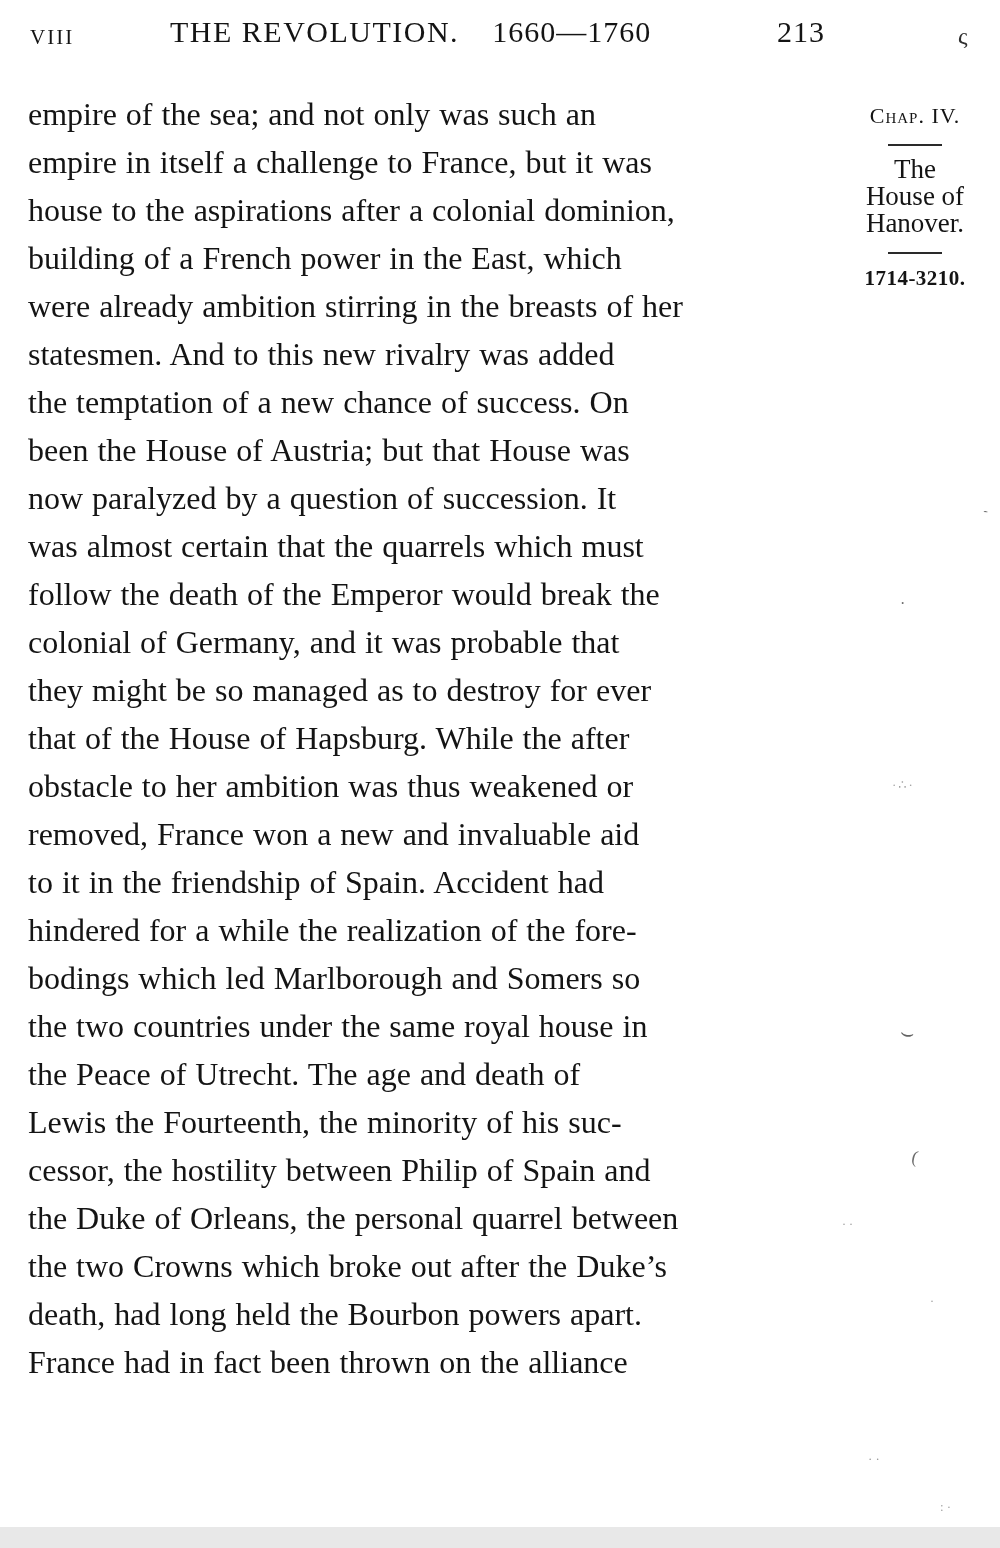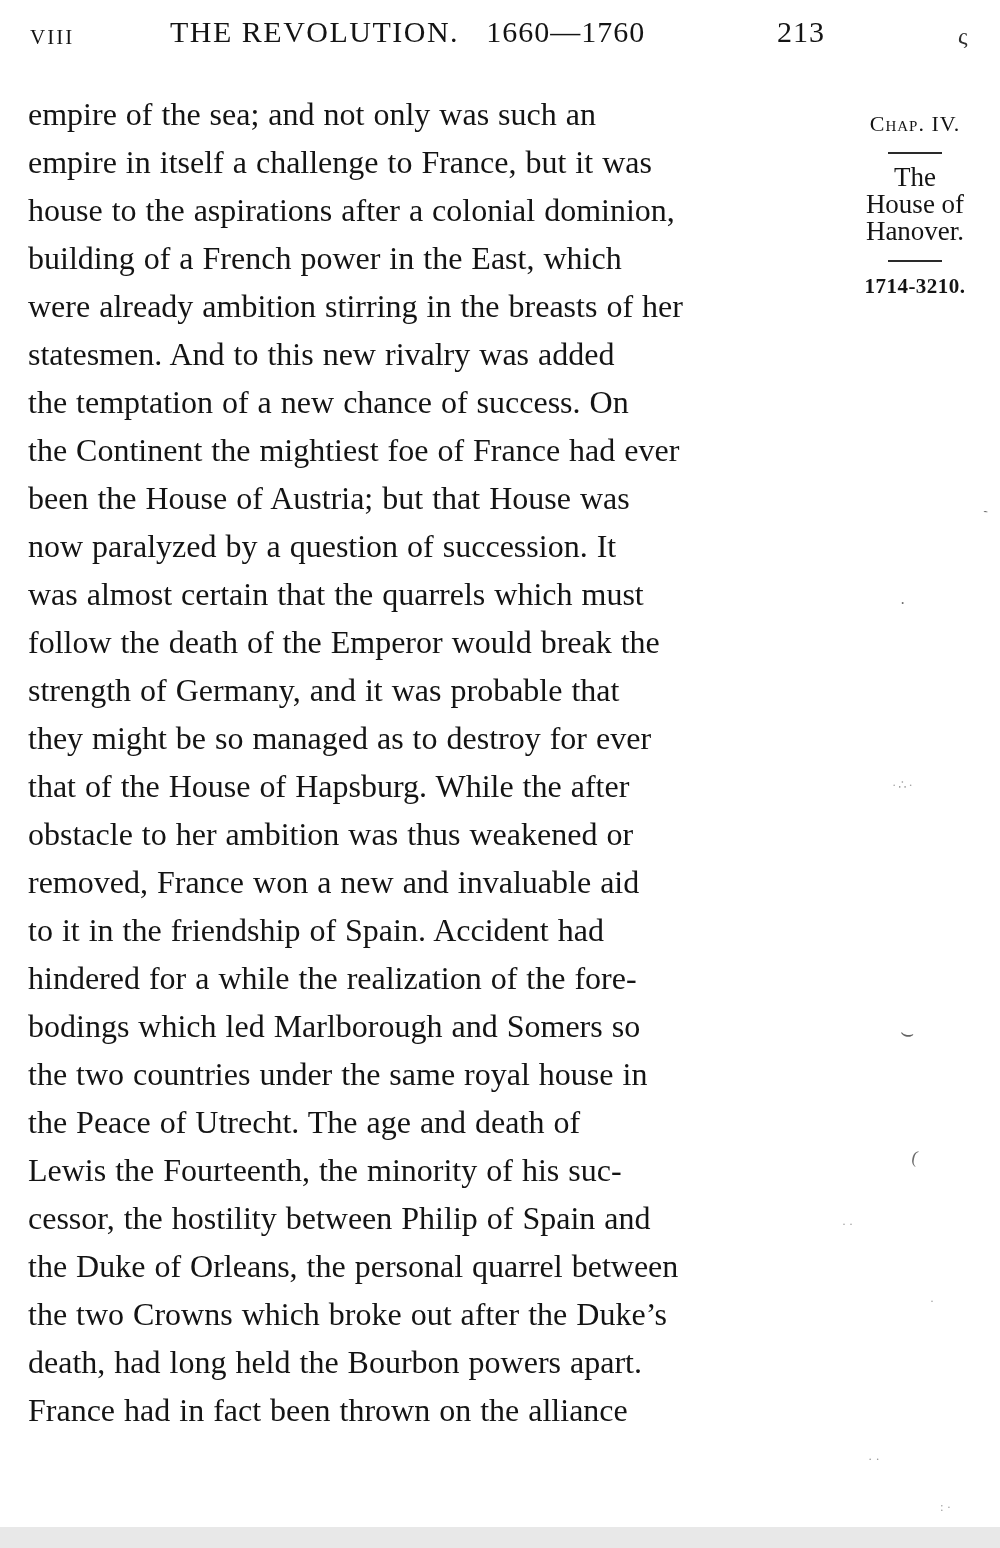--- a/index.html
+++ b/index.html
@@ -20,21 +20,21 @@
   
   .header { position: absolute; top: 0; left: 0; width: 100%; height: 70px; }
   .signature {
     position: absolute; left: 30px; top: 25px;
     font-size: 21px; letter-spacing: 2px; font-variant: small-caps;
   }
   .running-title {
     position: absolute; left: 170px; top: 15px;
     font-size: 30px; letter-spacing: 1.5px; white-space: nowrap;
   }
-  .running-title .date-range { margin-left: 18px; letter-spacing: 1px; }
+  .running-title .date-range { margin-left: 24px; letter-spacing: 1px; }
   .page-number {
     position: absolute; left: 777px; top: 15px;
     font-size: 30px; letter-spacing: 1px;
   }
 
   
   .body-text {
     position: absolute; left: 28px; top: 90px; width: 806px;
   }
   .body-text .text-line {
@@ -49,21 +49,21 @@
   }
   .body-text .text-line::after { content: ""; display: inline-block; width: 100%; }
 
   
   .margin-notes {
     position: absolute; left: 850px; top: 104px; width: 130px;
     text-align: center;
   }
   .chapter-note {
     font-variant: small-caps;
-    font-size: 22px; line-height: 24px; letter-spacing: 1px; margin-top: 8px;
+    font-size: 22px; line-height: 24px; letter-spacing: 1px;
   }
   .margin-rule {
     width: 54px; height: 0;
     border: none; border-top: 2px solid #2a2a2a;
     margin: 16px auto 10px auto;
   }
   .margin-rule.second { margin: 15px auto 11px auto; border-top-width: 2px; }
   .side-note-line {
     font-weight: 400; font-size: 27px; line-height: 27px;
   }
@@ -92,26 +92,25 @@
   </div>
 
   <div class="body-text">
       <div class="text-line">empire of the sea; and not only was such an</div>
       <div class="text-line">empire in itself a challenge to France, but it was</div>
       <div class="text-line">house to the aspirations after a colonial dominion,</div>
       <div class="text-line">building of a French power in the East, which</div>
       <div class="text-line">were already ambition stirring in the breasts of her</div>
       <div class="text-line">statesmen.  And to this new rivalry was added</div>
       <div class="text-line">the temptation of a new chance of success.  On</div>
-      <div class="text-line">the Continent the mightiest foe of France had ever</div>
       <div class="text-line">been the House of Austria; but that House was</div>
       <div class="text-line">now paralyzed by a question of succession.  It</div>
       <div class="text-line">was almost certain that the quarrels which must</div>
       <div class="text-line">follow the death of the Emperor would break the</div>
-      <div class="text-line">strength of Germany, and it was probable that</div>
+      <div class="text-line">colonial of Germany, and it was probable that</div>
       <div class="text-line">they might be so managed as to destroy for ever</div>
       <div class="text-line">that of the House of Hapsburg.  While the after</div>
       <div class="text-line">obstacle to her ambition was thus weakened or</div>
       <div class="text-line">removed, France won a new and invaluable aid</div>
       <div class="text-line">to it in the friendship of Spain.  Accident had</div>
       <div class="text-line">hindered for a while the realization of the fore-</div>
       <div class="text-line">bodings which led Marlborough and Somers so</div>
       <div class="text-line">the two countries under the same royal house in</div>
       <div class="text-line">the Peace of Utrecht.  The age and death of</div>
       <div class="text-line">Lewis the Fourteenth, the minority of his suc-</div>

